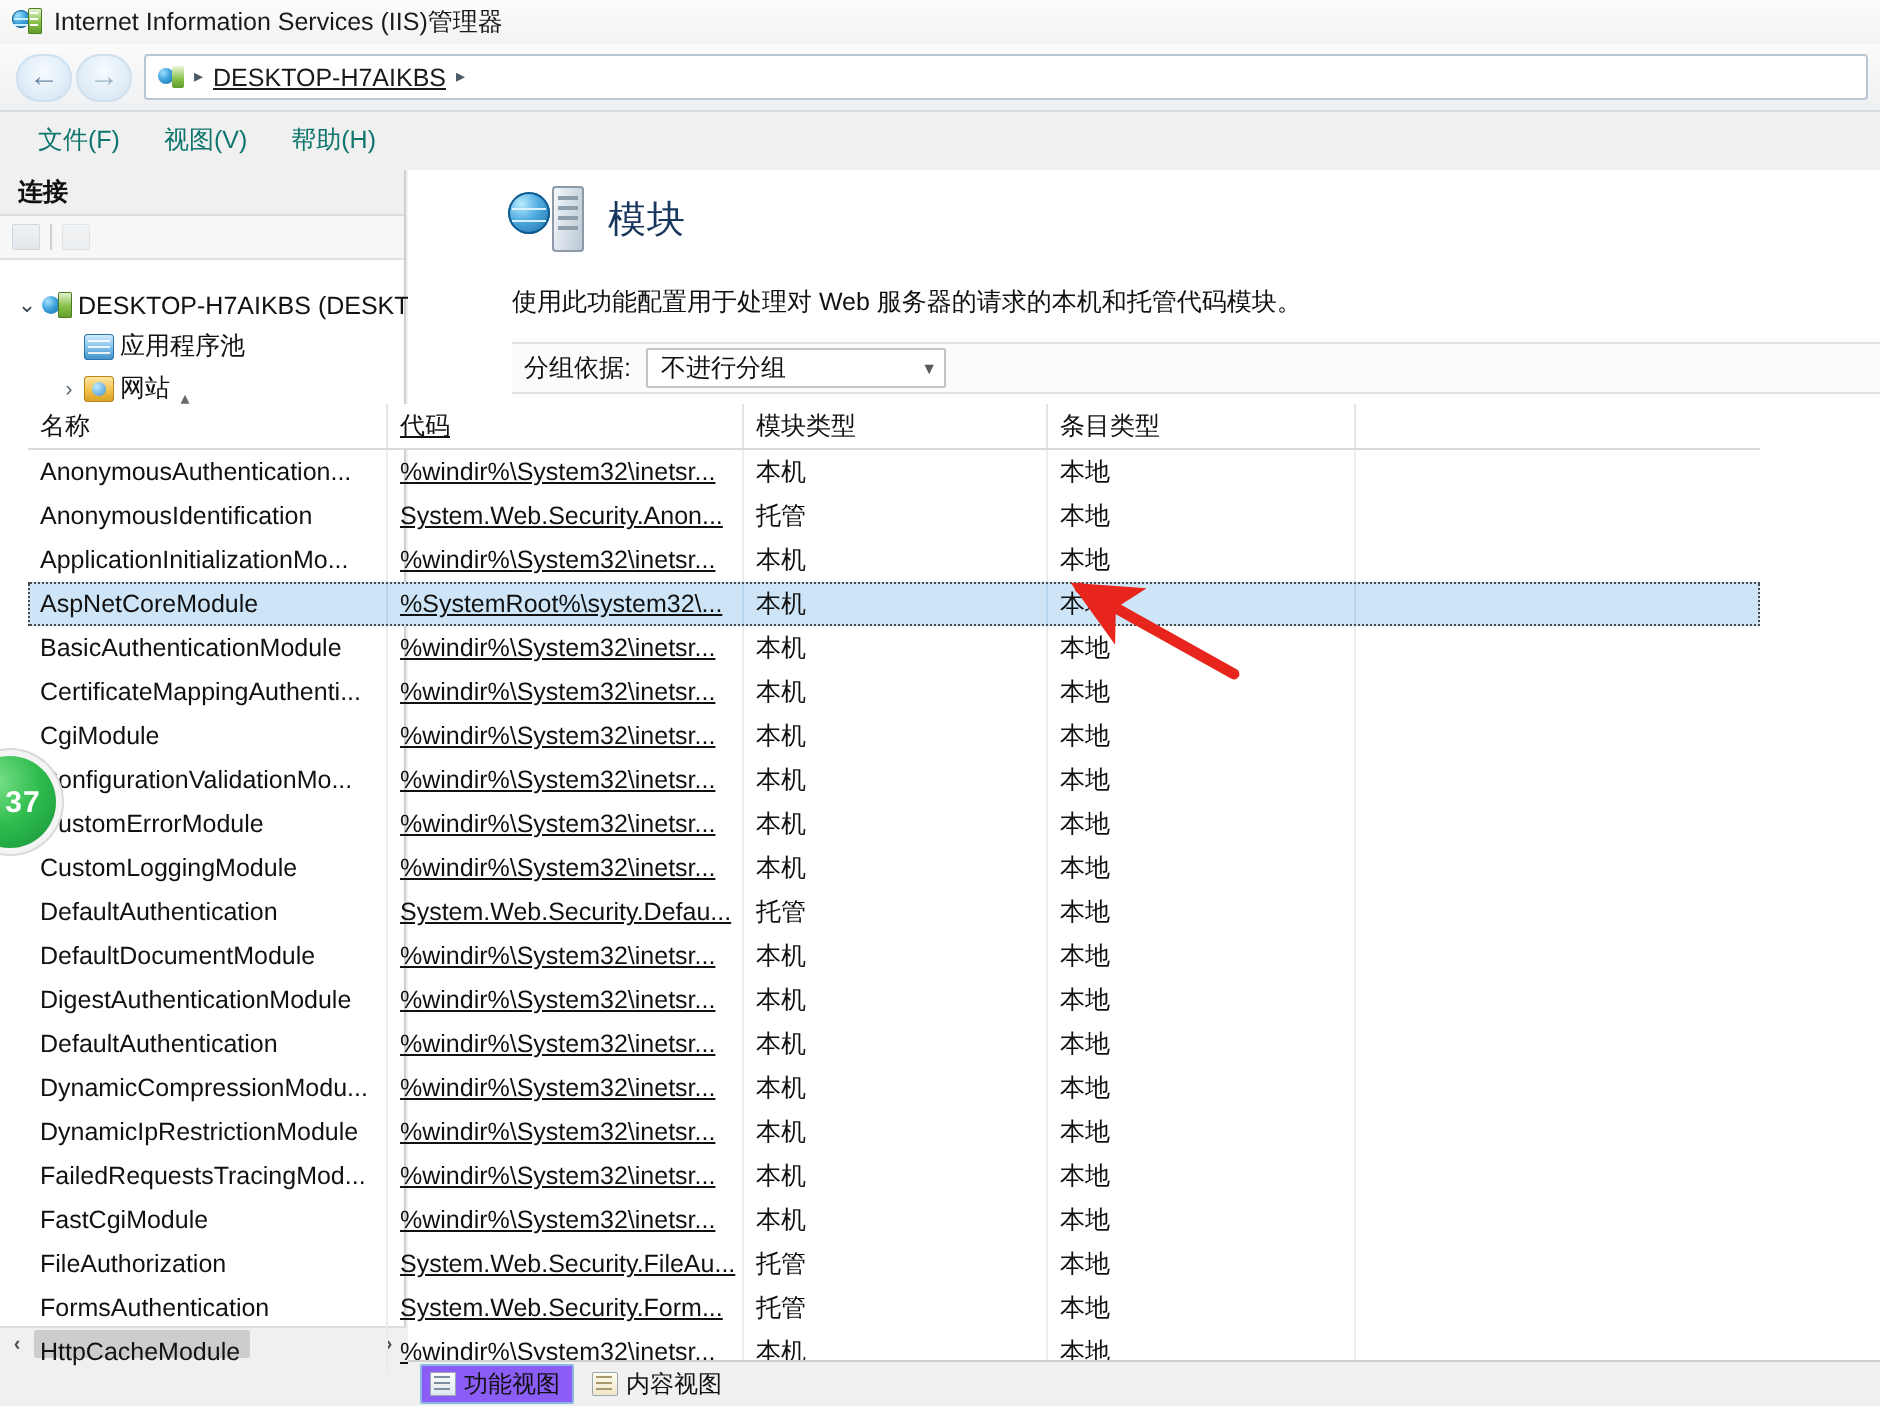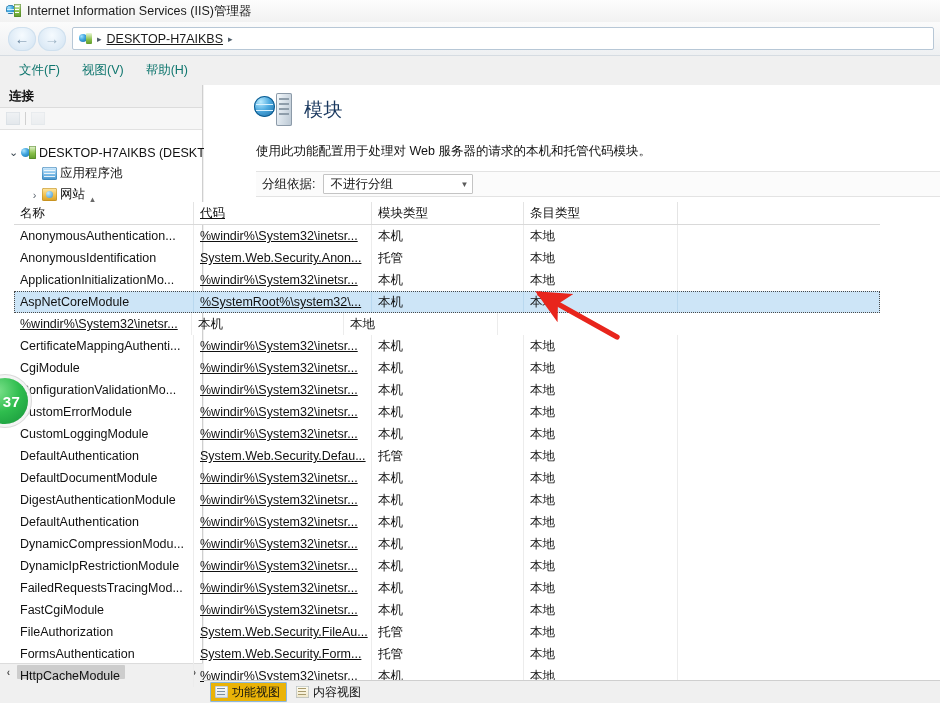--- a/index.html
+++ b/index.html
@@ -232,21 +232,21 @@
   .bottombar{
     position:absolute;left:204px;bottom:0;width:736px;height:23px;
     background:#f0f0f0;border-top:1px solid #cfcfcf;box-sizing:border-box;
     display:flex;align-items:center;gap:4px;padding-left:6px;
   }
   .vtab{
     display:flex;align-items:center;gap:4px;height:18px;padding:0 6px 0 4px;
     font-size:12px;color:#111;border:1px solid transparent;border-radius:1px;
     white-space:nowrap;
   }
-  .vtab.active{background:#eab308;border-color:#8cb7de;justify-content:center;}
+  .vtab.active{background:#8b5cf6;border-color:#8cb7de;justify-content:center;}
   .vtab-ico{width:13px;height:12px;border-radius:1px;flex:none;
     background:linear-gradient(#fdfdfd,#dfe6ec);box-shadow:inset 0 0 0 .5px #9aa7b4;
     position:relative;}
   .vtab-ico:after{content:"";position:absolute;left:2px;top:2px;width:8px;height:1px;
     background:#7c8fa0;box-shadow:0 3px 0 #7c8fa0,0 6px 0 #7c8fa0;}
   .vtab-ico.doc{background:linear-gradient(#fffdf0,#efe6c8);}
   .vtab-ico.doc:after{background:#a89a6c;box-shadow:0 3px 0 #a89a6c,0 6px 0 #a89a6c;}
 </style>
 </head>
 <body>
@@ -384,20 +384,21 @@
           <div class="cell c-pad"></div>
         </div>
         <div class="lrow sel">
           <div class="cell c-name">AspNetCoreModule</div>
           <div class="cell c-code">%SystemRoot%\system32\...</div>
           <div class="cell c-mtype">本机</div>
           <div class="cell c-etype">本地</div>
           <div class="cell c-pad"></div>
         </div>
         <div class="lrow">
+          <div class="cell c-name">BasicAuthenticationModule</div>
           <div class="cell c-code">%windir%\System32\inetsr...</div>
           <div class="cell c-mtype">本机</div>
           <div class="cell c-etype">本地</div>
           <div class="cell c-pad"></div>
         </div>
         <div class="lrow">
           <div class="cell c-name">CertificateMappingAuthenti...</div>
           <div class="cell c-code">%windir%\System32\inetsr...</div>
           <div class="cell c-mtype">本机</div>
           <div class="cell c-etype">本地</div>

